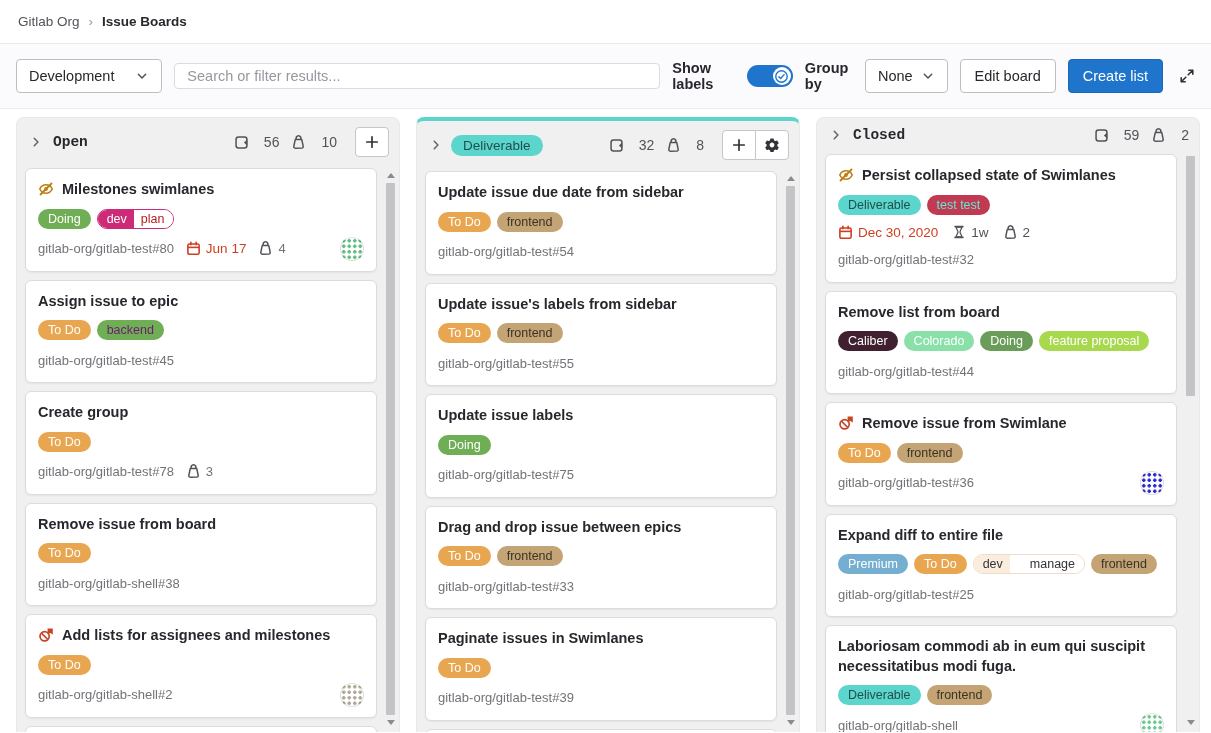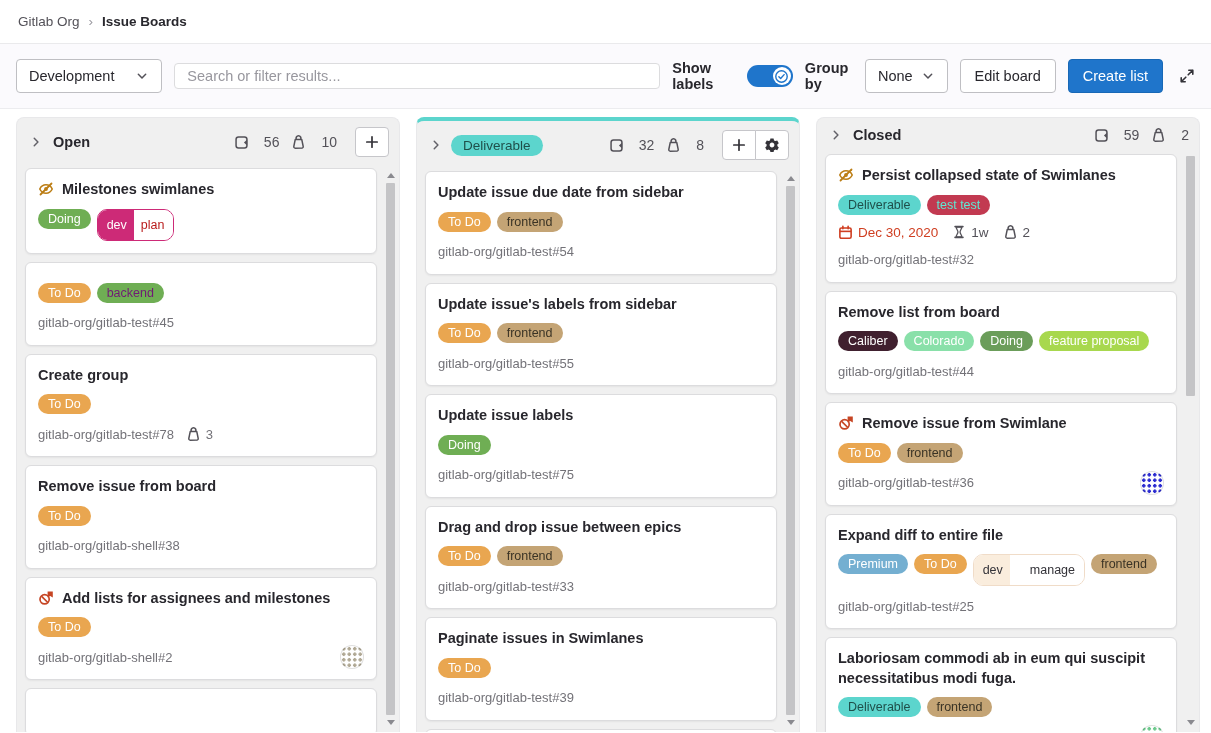--- a/index.html
+++ b/index.html
@@ -38,21 +38,21 @@
 
   
   .board { display:flex; gap:16px; padding:8px 16px 0; height:623px;
     overflow:hidden; align-items:stretch; background:#fff; }
   .column { flex:0 0 384px; width:384px; background:#f0f0f0;
     border:1px solid #e8e8ea; border-bottom:none; border-radius:8px 8px 0 0;
     display:flex; flex-direction:column; position:relative; }
   .column.labeled { border-top:4px solid #5cd5cd; }
   .col-header { display:flex; align-items:center; gap:8px; padding:9px 10px 9px 12px; flex:0 0 auto; }
   .col-chevron { display:flex; color:#626168; cursor:pointer; }
-  .col-title { font-weight:700; font-size:14.5px; color:#28272d; margin-left:2px; }
+  .col-title { font-weight:700; font-size:14.5px; color:#28272d; margin-left:2px;font-family:Liberation Mono, monospace; }
   .col-title-pill { font-size:13.5px; padding:3px 12px; border-radius:12px; cursor:pointer; }
   .col-counts { margin-left:auto; display:flex; align-items:center; gap:12px;
     color:#535158; font-size:14px; }
   .count { display:flex; align-items:center; gap:15px; }
   .count .icn { display:flex; }
   .col-actions { display:flex; margin-left:10px; }
   .icon-btn { width:34px; height:30px; background:#fff; border:1px solid #c6c6ca;
     display:flex; align-items:center; justify-content:center; color:#333238; cursor:pointer; }
   .icon-btn.single { border-radius:4px; }
   .icon-btn.first { border-radius:4px 0 0 4px; }
@@ -62,21 +62,21 @@
     display:flex; flex-direction:column; gap:8px; overflow:hidden; }
   .card { background:#fff; border:1px solid #dcdcde; border-radius:6px;
     padding:11px 12px 12px; box-shadow:0 1px 2px rgba(31,30,36,.06); cursor:pointer; }
   .card.sliver { flex:0 0 48px; height:48px; }
   .card-title { display:flex; gap:8px; align-items:flex-start; font-weight:700;
     font-size:14.5px; line-height:1.35; color:#28272d; }
   .title-icon { flex:0 0 auto; display:flex; margin-top:1px; }
   .labels { display:flex; flex-wrap:wrap; gap:6px; margin-top:9px; }
   .pill { height:20px; display:inline-flex; align-items:center; padding:0 10px;
     border-radius:10px; font-size:12.5px; cursor:pointer; white-space:nowrap; }
-  .scoped { display:inline-flex; height:32px; border-radius:10px; overflow:hidden;
+  .scoped { display:inline-flex; height:20px; border-radius:10px; overflow:hidden;
     font-size:12.5px; cursor:pointer; border:1px solid; white-space:nowrap; }
   .scoped .sk { display:flex; align-items:center; padding:0 7px 0 9px; }
   .scoped .sv { display:flex; align-items:center; padding:0 9px 0 7px; background:#fff; }
   .meta-row { display:flex; align-items:center; gap:14px; margin-top:10px;
     font-size:13.5px; color:#535158; }
   .card-footer { display:flex; align-items:center; gap:12px; margin-top:10px;
     font-size:13px; color:#737278; position:relative; min-height:20px; }
   .meta { display:flex; align-items:center; gap:5px; }
   .meta.due { color:#cf3e21; font-size:13.5px; font-weight:400; }
   .meta .icn { display:flex; }
@@ -196,22 +196,48 @@
             </span>
             <span>Milestones swimlanes</span>
           </div>
           <div class="labels">
             <span class="pill" style="background: rgb(111, 174, 84); color: rgb(255, 255, 255);">Doing</span>
             <span class="scoped" style="border-color: rgb(205, 42, 119);">
               <span class="sk" style="background: rgb(205, 42, 119); color: rgb(255, 255, 255);">dev</span>
               <span class="sv" style="background: rgb(255, 255, 255); color: #b91c1c;">plan</span>
             </span>
           </div>
-        </article>
-        <article class="card">
+          <div class="card-footer">
+            <span class="ref">gitlab-org/gitlab-test#80</span>
+            <span class="meta due">
+              <span class="icn" style="color: rgb(207, 62, 33);">
+                <svg width="15" height="15" viewBox="0 0 16 16" fill="none">
+                  <rect x="2" y="3.2" width="12" height="11" rx="1.6" stroke="currentColor" stroke-width="1.7"></rect>
+                  <path d="M2 6.8h12" stroke="currentColor" stroke-width="1.7"></path>
+                  <path d="M5.2 1.3v2.6M10.8 1.3v2.6" stroke="currentColor" stroke-width="1.7" stroke-linecap="round"></path>
+                </svg>
+              </span>
+              <span>Jun 17</span>
+            </span>
+            <span class="meta ">
+              <span class="icn" style="color: rgb(83, 81, 88);">
+                <svg width="15" height="15" viewBox="0 0 16 16" fill="none">
+                  <path d="M5.7 4.7a2.6 2.6 0 1 1 4.6 0" stroke="currentColor" stroke-width="1.6"></path>
+                  <path d="M4.5 4.9h7l1.5 7.3a1.5 1.5 0 0 1-1.5 1.8H4.5A1.5 1.5 0 0 1 3 12.2l1.5-7.3z" stroke="currentColor" stroke-width="1.6" stroke-linejoin="round"></path>
+                </svg>
+              </span>
+              <span>4</span>
+            </span>
+            <span class="avatar" style="--dot: #5cbe85;"></span>
+          </div>
+        </article>
+        <article class="card">
+          <div class="card-title">
+            <span>Assign issue to epic</span>
+          </div>
           <div class="labels">
             <span class="pill" style="background: rgb(233, 166, 80); color: rgb(255, 255, 255);">To Do</span>
             <span class="pill" style="background: rgb(111, 174, 84); color: #701a75;">backend</span>
           </div>
           <div class="card-footer">
             <span class="ref">gitlab-org/gitlab-test#45</span>
           </div>
         </article>
         <article class="card">
           <div class="card-title">

